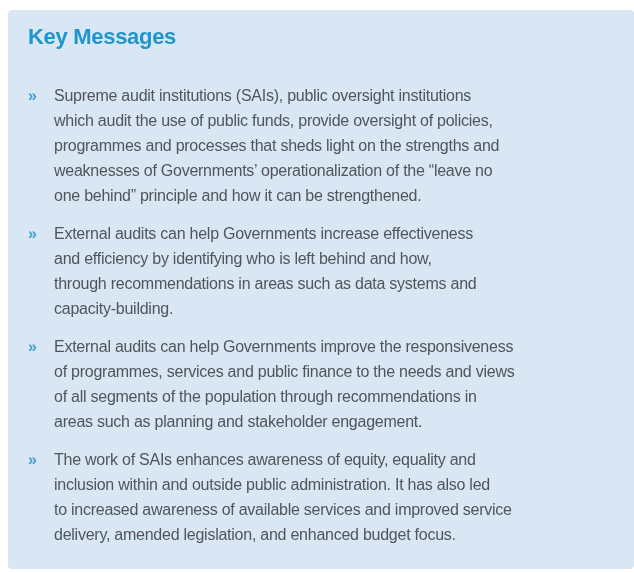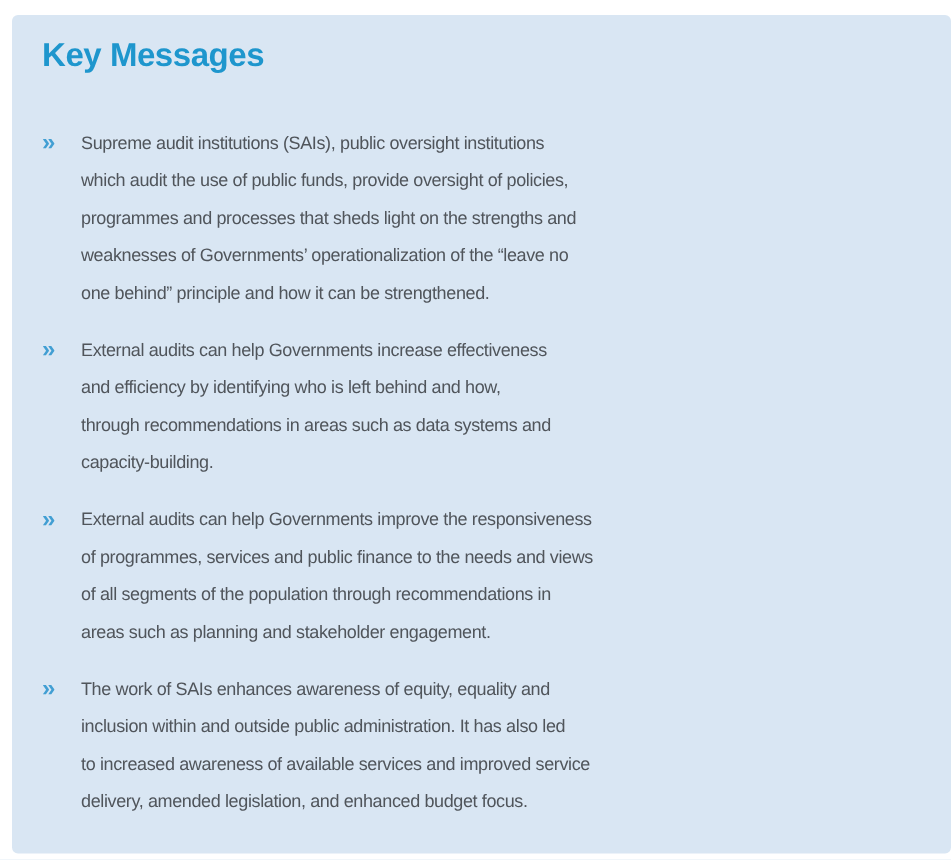--- a/index.html
+++ b/index.html
@@ -48,21 +48,21 @@
   .bullet-chevron {
     flex: none;
     width: 26px;
     font-size: 16px;
     font-weight: bold;
     line-height: 25px;
     color: #429fd3;
   }
   .bullet-text {
     flex: 1;
-    font-size: 12px;
+    font-size: 16px;
     line-height: 25px;
     letter-spacing: -0.25px;
     color: #50555b;
     white-space: pre-line;
   }
 </style>
 </head>
 <body>
 
 <div class="page">

